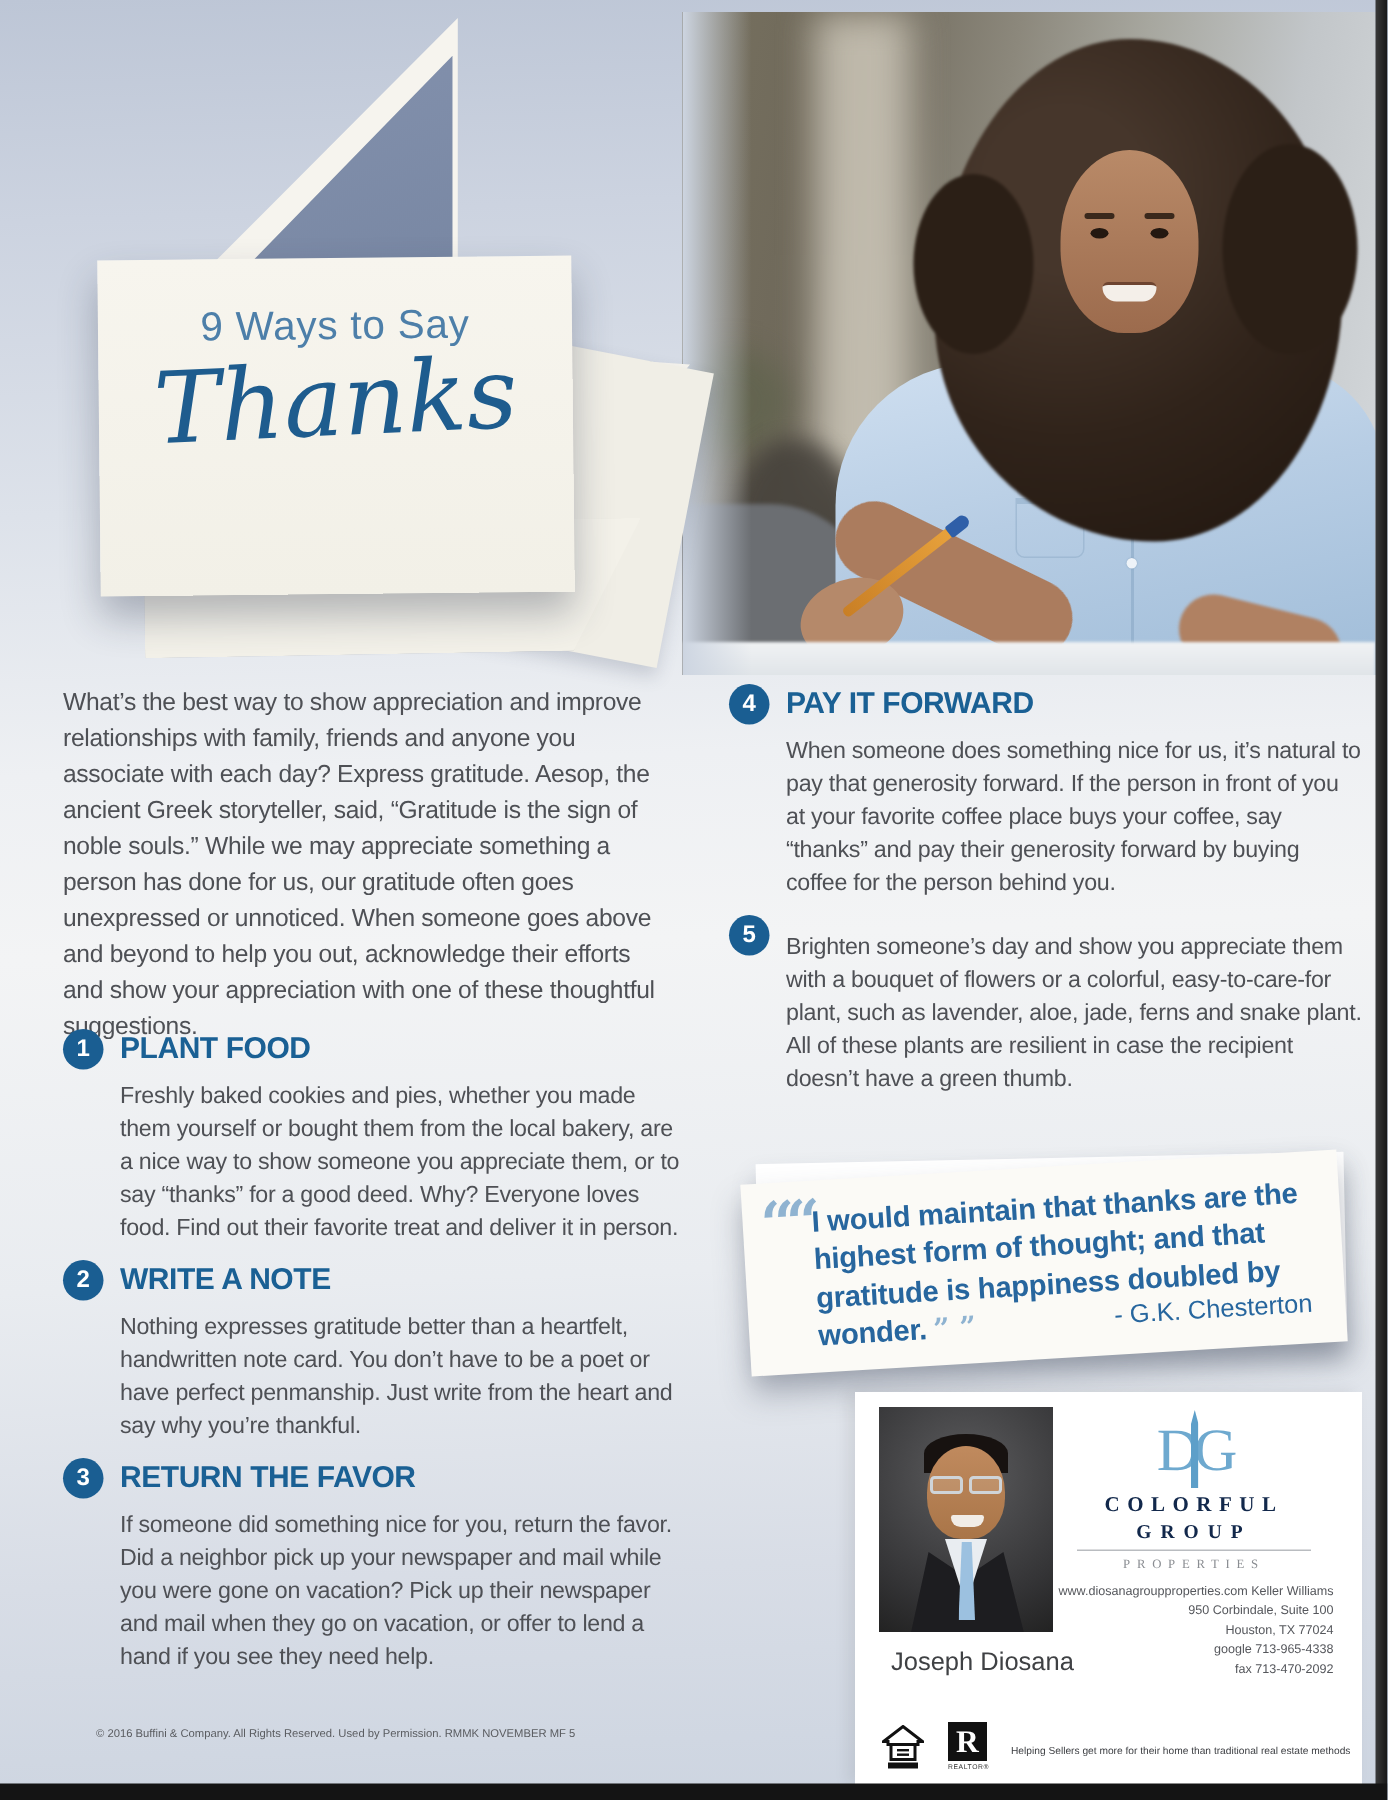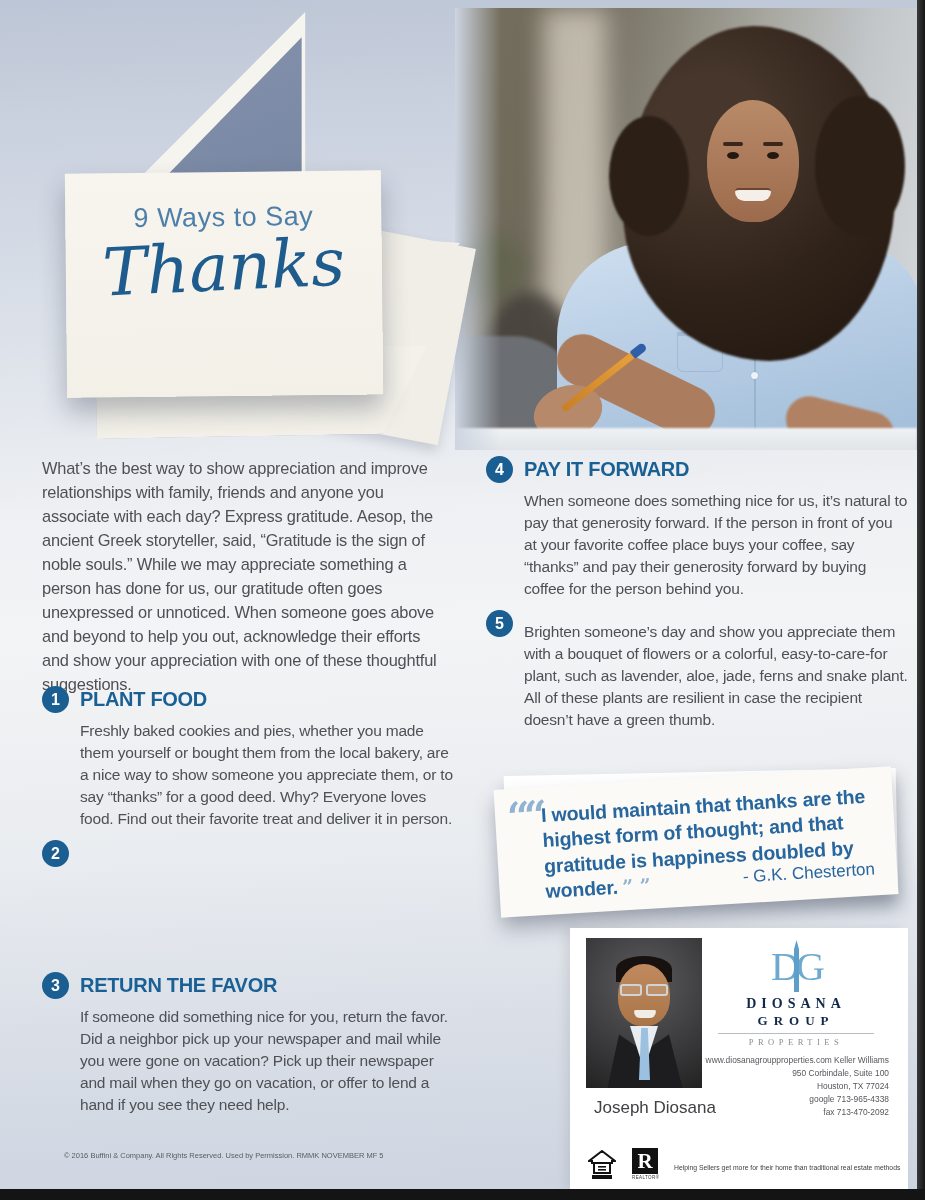--- a/index.html
+++ b/index.html
@@ -170,20 +170,22 @@
 
   <div class="intro">What’s the best way to show appreciation and improve relationships with family, friends and anyone you associate with each day? Express gratitude. Aesop, the ancient Greek storyteller, said, “Gratitude is the sign of noble souls.” While we may appreciate something a person has done for us, our gratitude often goes unexpressed or unnoticed. When someone goes above and beyond to help you out, acknowledge their efforts and show your appreciation with one of these thoughtful suggestions.</div>
 
   <div class="item" id="item-1">
     <div class="badge">1</div>
     <div class="ititle">PLANT FOOD</div>
     <div class="ibody">Freshly baked cookies and pies, whether you made them yourself or bought them from the local bakery, are a nice way to show someone you appreciate them, or to say “thanks” for a good deed. Why? Everyone loves food. Find out their favorite treat and deliver it in person.</div>
   </div>
   <div class="item" id="item-2">
     <div class="badge">2</div>
+    <div class="ititle">WRITE A NOTE</div>
+    <div class="ibody">Nothing expresses gratitude better than a heartfelt, handwritten note card. You don’t have to be a poet or have perfect penmanship. Just write from the heart and say why you’re thankful.</div>
   </div>
   <div class="item" id="item-3">
     <div class="badge">3</div>
     <div class="ititle">RETURN THE FAVOR</div>
     <div class="ibody">If someone did something nice for you, return the favor. Did a neighbor pick up your newspaper and mail while you were gone on vacation? Pick up their newspaper and mail when they go on vacation, or offer to lend a hand if you see they need help.</div>
   </div>
   <div class="item" id="item-4">
     <div class="badge">4</div>
     <div class="ititle">PAY IT FORWARD</div>
     <div class="ibody">When someone does something nice for us, it’s natural to pay that generosity forward. If the person in front of you at your favorite coffee place buys your coffee, say “thanks” and pay their generosity forward by buying coffee for the person behind you.</div>
@@ -213,21 +215,21 @@
       <div class="ag-suit"></div>
       <div class="ag-shirtv"></div>
       <div class="ag-tie"></div>
     </div>
     <div id="agent-name">Joseph Diosana</div>
     <div id="brand-block">
       <div class="monogram">
         <span>DG</span>
         <span class="spike"></span>
       </div>
-      <div class="brand1">DIOSANA</div>
+      <div class="brand1">COLORFUL</div>
       <div class="brand2">GROUP</div>
       <div class="brand3">PROPERTIES</div>
       <div class="contact-lines">
         <div>www.diosanagroupproperties.com Keller Williams</div>
         <div>950 Corbindale, Suite 100</div>
         <div>Houston, TX 77024</div>
         <div>google 713-965-4338</div>
         <div>fax  713-470-2092</div>
       </div>
     </div>

